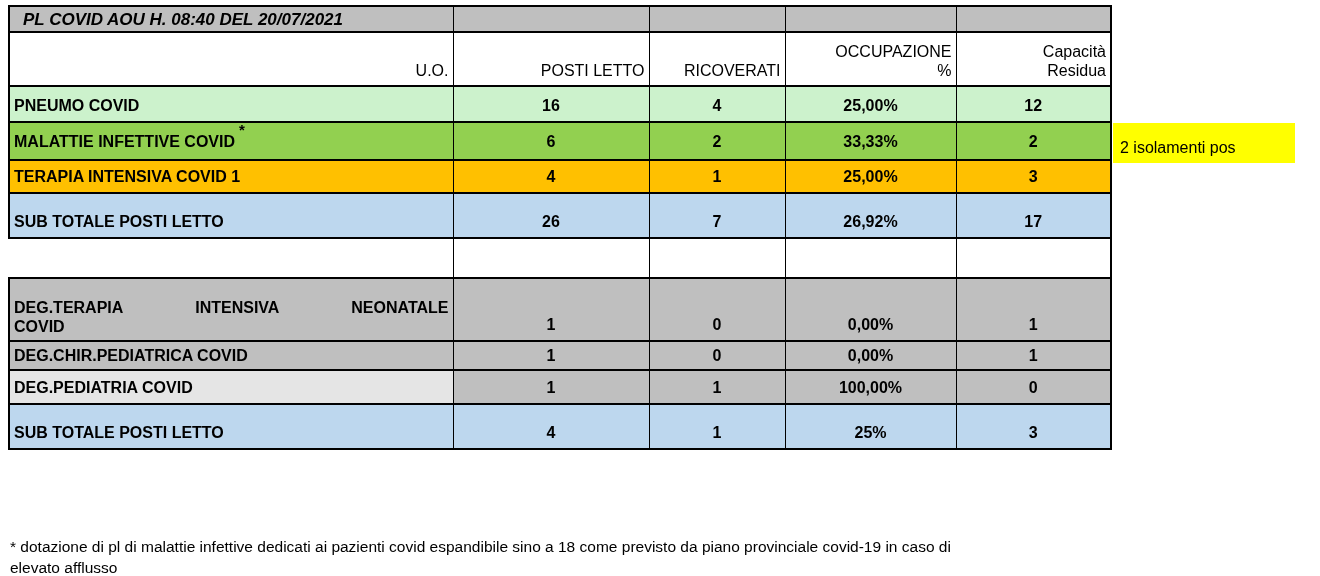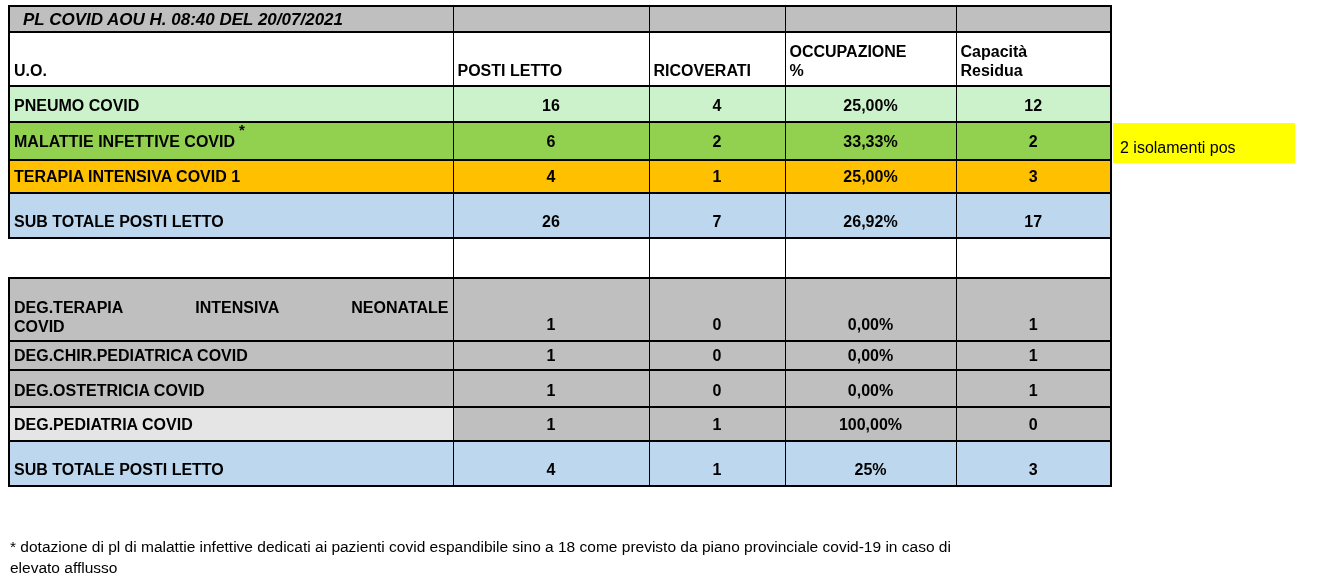--- a/index.html
+++ b/index.html
@@ -27,21 +27,21 @@
   tr.title-row td{
     vertical-align:middle;
     padding:0 4px 0 13px;
   }
   .title-text{
     font-weight:bold;font-style:italic;font-size:17px;
     white-space:nowrap;
   }
   
   th.hdr{
-    font-weight:bold;text-align:left;
+    font-weight:normal;text-align:right;
     white-space:pre-line;
     background:#fff;
     padding-bottom:5px;
   }
   .c-label{font-weight:bold;text-align:left;padding-left:4px;}
   .c-num{font-weight:bold;text-align:center;}
   .justify-line{display:flex;justify-content:space-between;width:100%;}
   sup.ast{
     font-weight:bold;font-size:15px;
     position:relative;top:-6px;margin-left:4px;
@@ -151,27 +151,20 @@
     </tr>
 
     <tr style="height:29px">
       <td class="c-label" style="padding-bottom: 4px; background: rgb(191, 191, 191);">DEG.CHIR.PEDIATRICA COVID</td>
       <td class="c-num" style="padding-bottom: 4px; background: rgb(191, 191, 191);">1</td>
       <td class="c-num" style="padding-bottom: 4px; background: rgb(191, 191, 191);">0</td>
       <td class="c-num" style="padding-bottom: 4px; background: rgb(191, 191, 191);">0,00%</td>
       <td class="c-num" style="padding-bottom: 4px; background: rgb(191, 191, 191);">1</td>
     </tr>
 
-    <tr style="height:37px">
-      <td class="c-label" style="background: rgb(191, 191, 191);">DEG.OSTETRICIA COVID</td>
-      <td class="c-num" style="background: rgb(191, 191, 191);">1</td>
-      <td class="c-num" style="background: rgb(191, 191, 191);">0</td>
-      <td class="c-num" style="background: rgb(191, 191, 191);">0,00%</td>
-      <td class="c-num" style="background: rgb(191, 191, 191);">1</td>
-    </tr>
 
     <tr style="height:34px">
       <td class="c-label" style="background: #e5e5e5; margin-left: 32px;">DEG.PEDIATRIA COVID</td>
       <td class="c-num" style="background: rgb(191, 191, 191);">1</td>
       <td class="c-num" style="background: rgb(191, 191, 191);">1</td>
       <td class="c-num" style="background: rgb(191, 191, 191);">100,00%</td>
       <td class="c-num" style="background: rgb(191, 191, 191);">0</td>
     </tr>
 
     <tr style="height:45px">

